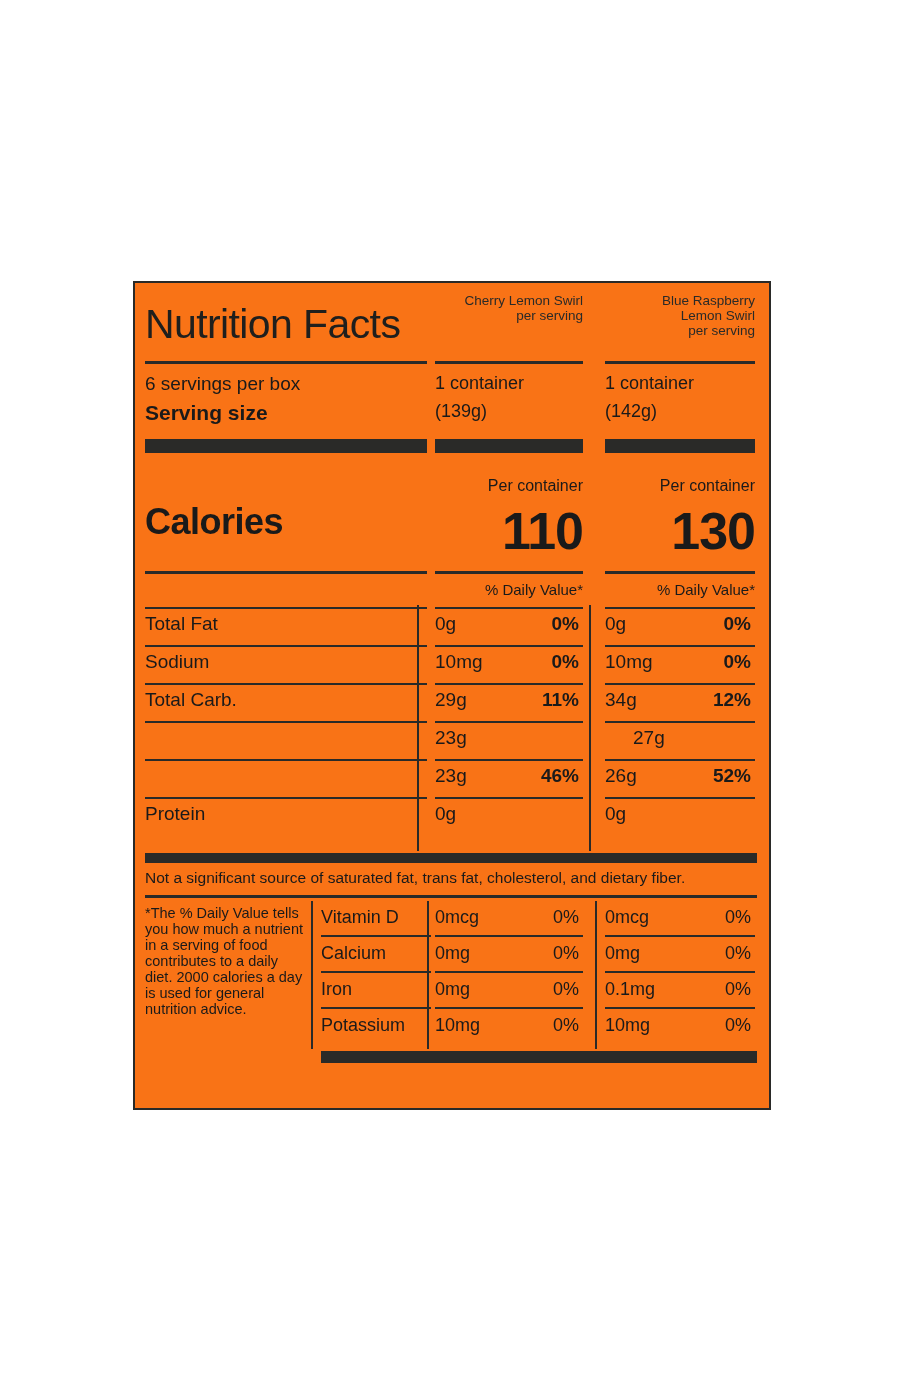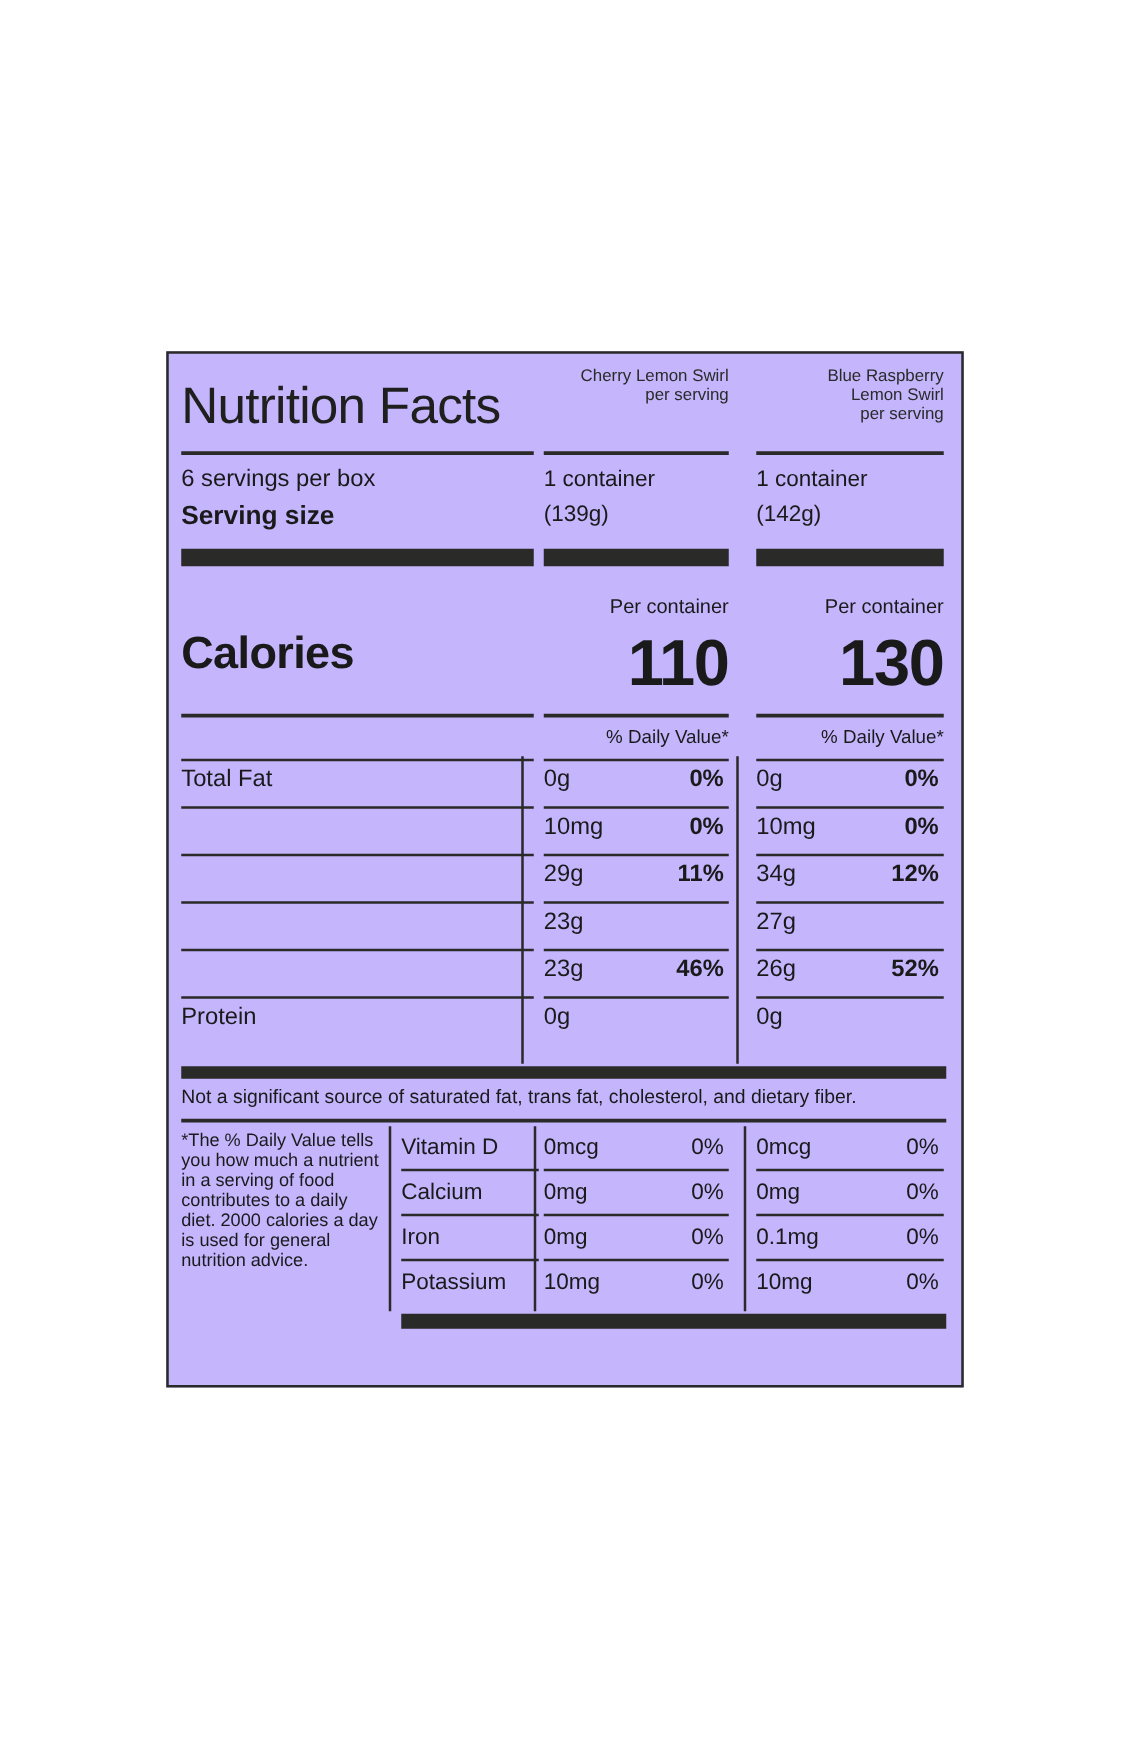--- a/index.html
+++ b/index.html
@@ -18,21 +18,21 @@
     background: #ffffff;
     overflow: hidden;
   }
   
   #panel {
     position: absolute;
     left: 133px;
     top: 281px;
     width: 638px;
     height: 829px;
-    background: #c4b5fd;
+    background: #f97316;
     border: 2px solid #2a2a28;
     box-sizing: border-box;
   }
   .inner {
     position: absolute;
     left: 10px;
     top: 6px;
     right: 10px;
     bottom: 6px;
   }
@@ -200,57 +200,59 @@
           <span class="pct">0%</span>
         </div>
       </div>
 
       <div class="row" style="top:356px;">
         <div class="cell-label rule-thin"></div>
         <div class="cell-c1 rule-thin"></div>
         <div class="cell-c2 rule-thin"></div>
       </div>
       <div class="row" style="top:362px;height:36px;">
+        <div class="cell-label nutr-name">Sodium</div>
         <div class="cell-c1" style="position:absolute;height:26px;">
           <span class="val">10mg</span>
           <span class="pct">0%</span>
         </div>
         <div class="cell-c2" style="position:absolute;height:26px;">
           <span class="val">10mg</span>
           <span class="pct">0%</span>
         </div>
       </div>
 
       <div class="row" style="top:394px;">
         <div class="cell-label rule-thin"></div>
         <div class="cell-c1 rule-thin"></div>
         <div class="cell-c2 rule-thin"></div>
       </div>
       <div class="row" style="top:400px;height:36px;">
+        <div class="cell-label nutr-name">Total Carb.</div>
         <div class="cell-c1" style="position:absolute;height:26px;">
           <span class="val">29g</span>
           <span class="pct">11%</span>
         </div>
         <div class="cell-c2" style="position:absolute;height:26px;">
           <span class="val">34g</span>
           <span class="pct">12%</span>
         </div>
       </div>
 
       <div class="row" style="top:432px;">
         <div class="cell-label rule-thin"></div>
         <div class="cell-c1 rule-thin"></div>
         <div class="cell-c2 rule-thin"></div>
       </div>
       <div class="row" style="top:438px;height:36px;">
         <div class="cell-c1" style="position:absolute;height:26px;">
           <span class="val">23g</span>
           <span class="pct"></span>
         </div>
-        <div class="cell-c2" style="position:absolute;height:26px;">
+        <div class="cell-c2" style="position:absolute;height:26px;margin-left:28px;">
           <span class="val">27g</span>
           <span class="pct"></span>
         </div>
       </div>
 
       <div class="row" style="top:470px;">
         <div class="cell-label rule-thin"></div>
         <div class="cell-c1 rule-thin"></div>
         <div class="cell-c2 rule-thin"></div>
       </div>

